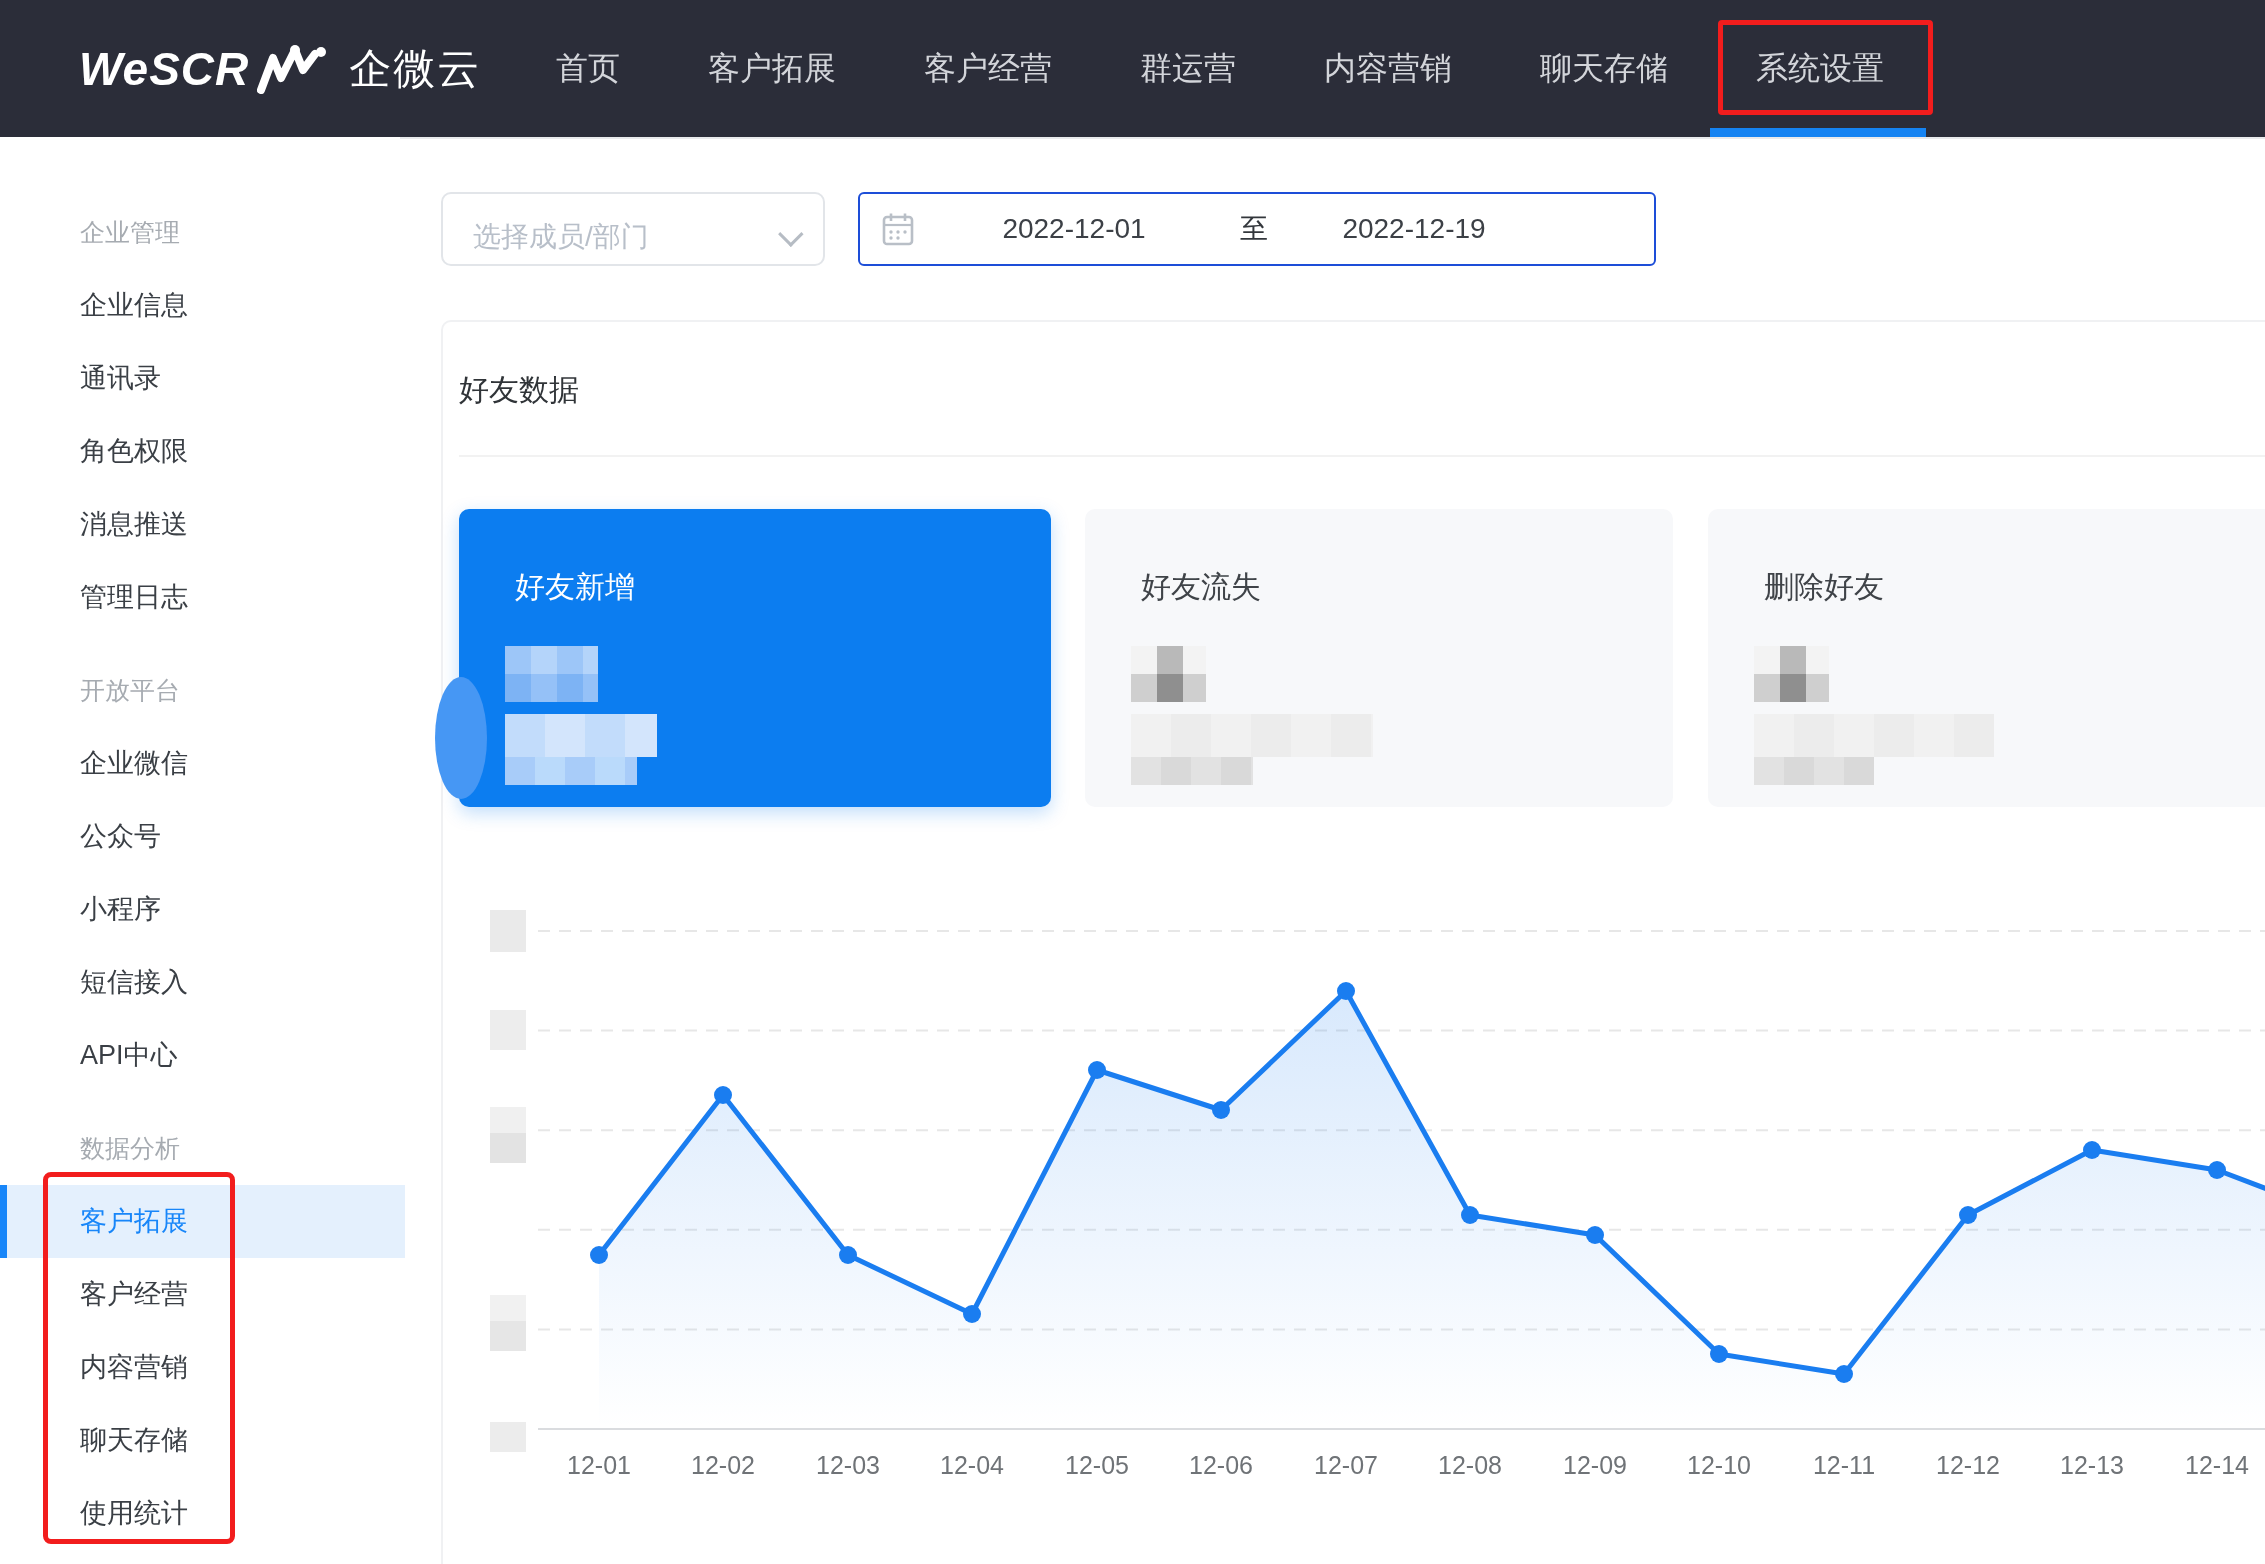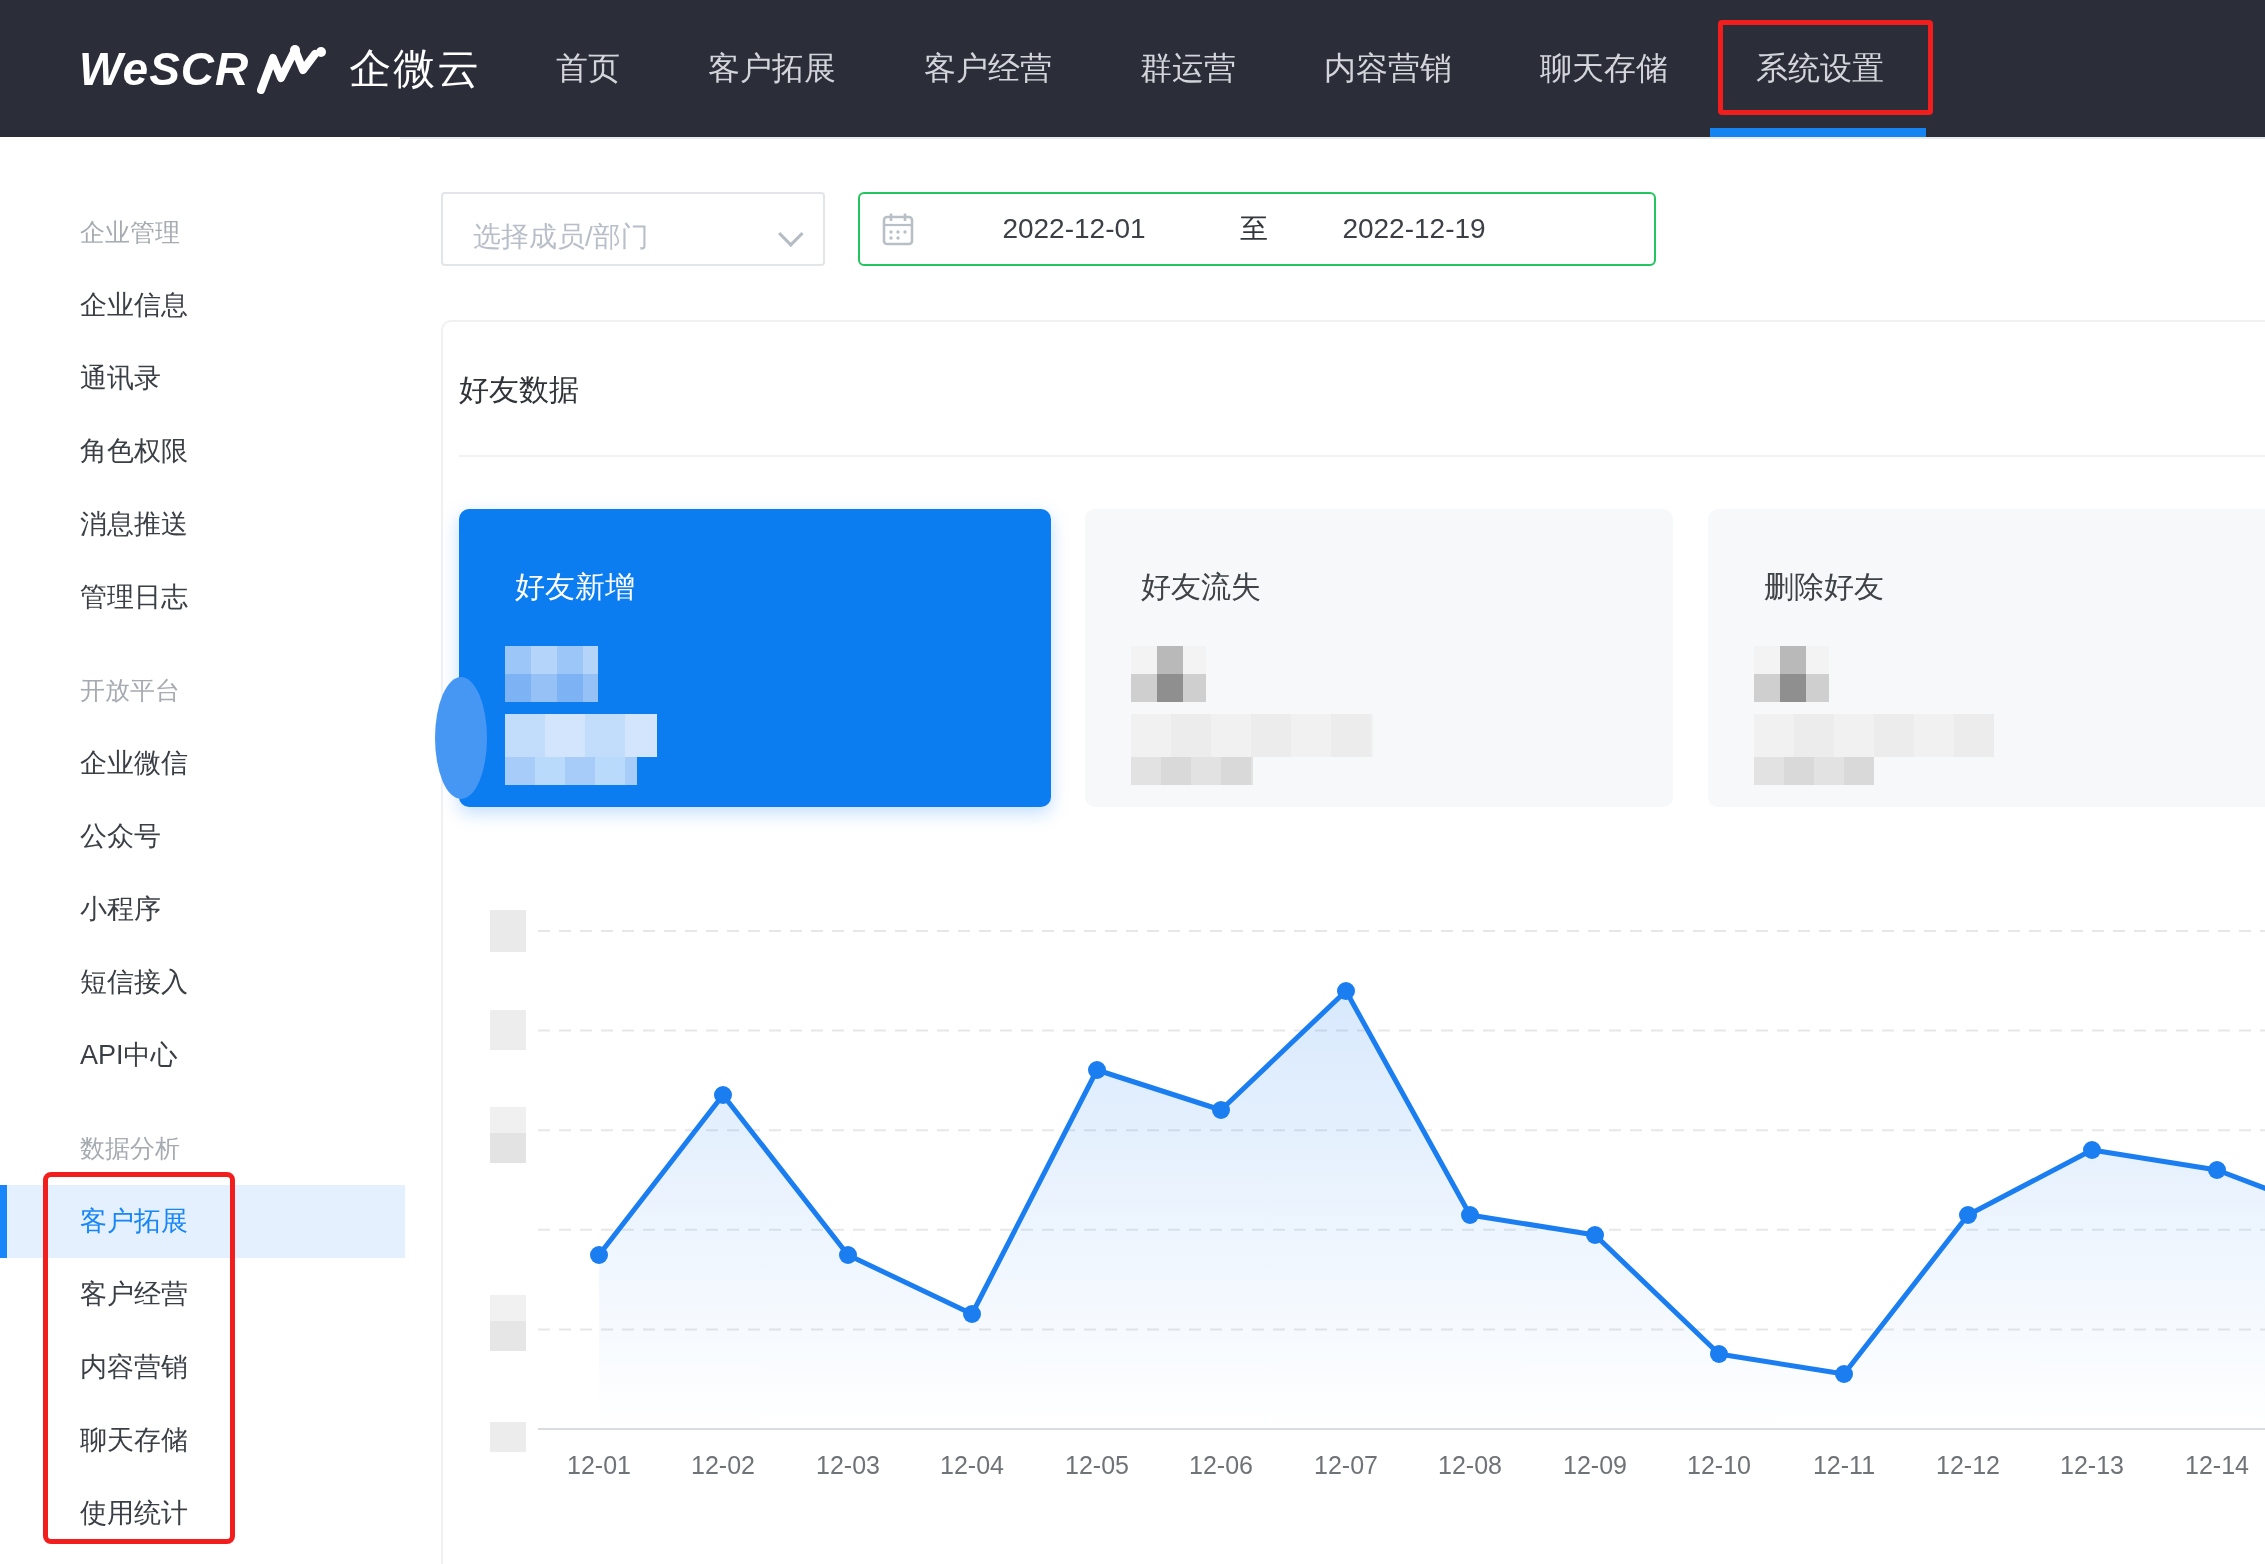--- a/index.html
+++ b/index.html
@@ -25,25 +25,25 @@
   .sidebar { position:absolute; left:0; top:137px; width:405px; height:1427px; background:#fff; padding-top:59px; z-index:3; }
   .side-section { margin-top:20px; }
   .side-section:first-child { margin-top:0; }
   .side-header { height:73px; line-height:73px; padding-left:80px; font-size:25px; color:#a6abb1; }
   .side-item { position:relative; height:73px; line-height:73px; padding-left:80px; font-size:27px; color:#3a3f45; cursor:pointer; }
   .side-item.active { background:#e4f0fd; color:#1886f9; }
   .side-item.active::before { content:""; position:absolute; left:0; top:0; width:7px; height:73px; background:#1886f9; }
 
   
   .select-box { position:absolute; left:441px; top:192px; width:384px; height:74px; border:2px solid #e2e5e9;
-    border-radius:4px; display:flex; align-items:center; justify-content:space-between; padding:16px 26px 0 30px; cursor:pointer; background:#fff; }
+    border-radius:10px; display:flex; align-items:center; justify-content:space-between; padding:16px 26px 0 30px; cursor:pointer; background:#fff; }
   .select-placeholder { color:#b8bfc9; font-size:28px; }
   .chevron { width:18px; height:18px; border-right:3px solid #b6bcc4; border-bottom:3px solid #b6bcc4;
     transform:rotate(45deg) translateY(-4px); }
-  .date-box { position:absolute; left:858px; top:192px; width:798px; height:74px; border:2px solid #22c55e;
+  .date-box { position:absolute; left:858px; top:192px; width:798px; height:74px; border:2px solid #1d4ed8;
     border-radius:6px; display:flex; align-items:center; background:#fff; }
   .date-box .cal { margin-left:22px; flex:0 0 32px; }
   .date-text { width:260px; text-align:center; font-size:28px; color:#3c4046; cursor:text; }
   .date-text.start { margin-left:30px; }
   .date-sep { width:60px; margin-left:20px; text-align:center; font-size:28px; color:#33373c; font-weight:500; }
 
   
   .panel { position:absolute; left:441px; top:320px; width:1834px; height:1260px; background:#fff;
     border:2px solid #f0f1f3; border-radius:10px 0 0 0; border-right:none; border-bottom:none; z-index:2; }
   .panel-title { position:absolute; left:16px; top:48px; font-size:30px; font-weight:500; color:#303438; }

